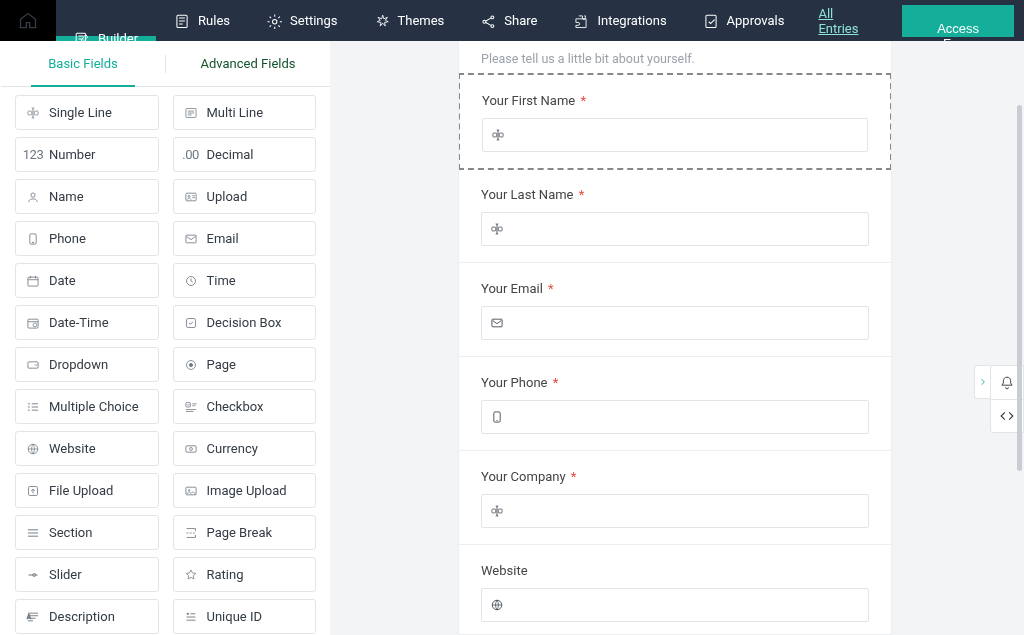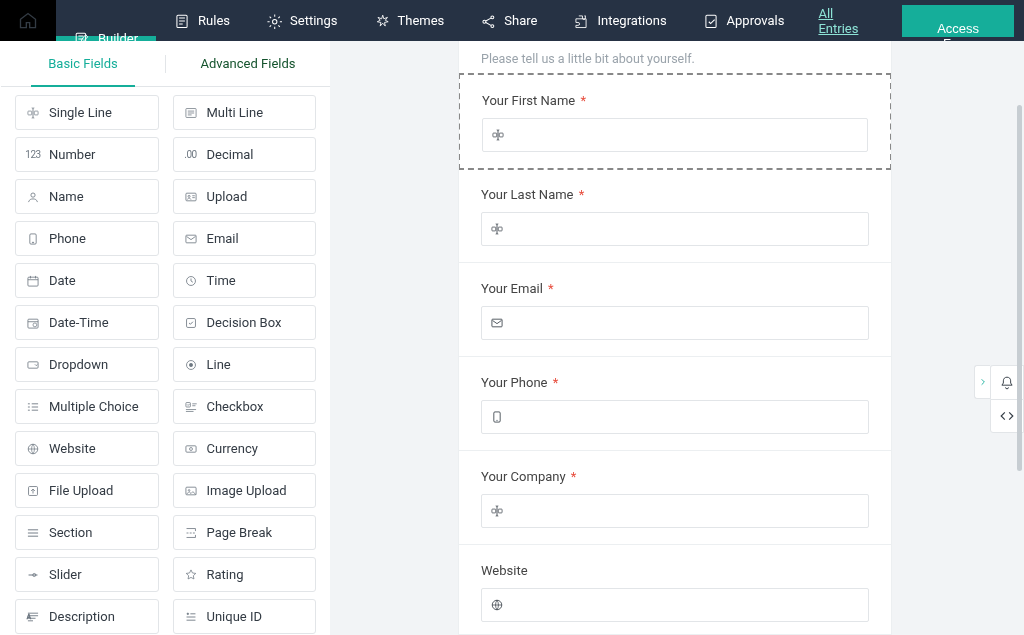--- a/index.html
+++ b/index.html
@@ -34,21 +34,21 @@
   .tabs{height:46px;display:flex;border-bottom:1px solid var(--border);}
   .tab{flex:1;display:flex;align-items:center;justify-content:center;font-size:13px;color:#14532d;cursor:pointer;position:relative;}
   .tab.active{color:var(--teal);}
   .tab.active::after{content:"";position:absolute;left:30px;right:30px;bottom:-1px;height:2px;background:var(--teal);}
   .tab-sep{width:1px;height:18px;background:var(--border);align-self:center;}
   .field-grid{padding:8px 14px;}
   .field-row{display:flex;gap:14px;margin-bottom:7px;}
   .field-tile{flex:1;height:35px;border:1px solid var(--border);border-radius:3px;background:#fff;display:flex;align-items:center;gap:9px;padding:0 10px;cursor:grab;color:var(--text);font-size:13px;}
   .field-tile .ico{width:14px;height:14px;color:#6e7882;display:flex;align-items:center;justify-content:center;}
   .field-tile .ico svg{width:14px;height:14px;}
-  .t123{font-size:10px;color:#6e7882;letter-spacing:-0.5px;}
+  .t123{font-size:13px;color:#6e7882;letter-spacing:-0.5px;}
   
   .canvas{position:absolute;top:41px;left:330px;right:0;bottom:0;background:var(--bg);overflow:hidden;}
   .form-card{width:434px;margin:0 0 0 128px;background:#fff;border:1px solid var(--border-light);border-top:none;height:100%;overflow-y:auto;}
   .section-sub{padding:10px 22px 8px;font-size:12.5px;color:#9aa3ab;}
   .field-block{padding:18px 22px 16px;border-bottom:1px solid var(--border-light);position:relative;}
   .field-block.selected{border:2px dashed #888;margin:-1px;}
   .fld-label{font-size:13px;color:#444;margin-bottom:10px;}
   .req{color:var(--red);margin-left:2px;}
   .input-box{height:34px;border:1px solid var(--border);border-radius:2px;display:flex;align-items:center;padding:0 8px;}
   .input-box svg{width:14px;height:14px;stroke:#aab2ba;}
@@ -388,21 +388,21 @@
             </svg>
           </span>
           <span>Dropdown</span>
         </div>
         <div class="field-tile">
           <span class="ico">
             <svg viewBox="0 0 22 22" stroke="currentColor" fill="none">
               <use href="#i-radio"></use>
             </svg>
           </span>
-          <span>Line</span>
+          <span>Page</span>
         </div>
       </div>
       <div class="field-row">
         <div class="field-tile">
           <span class="ico">
             <svg viewBox="0 0 22 22" stroke="currentColor" fill="none">
               <use href="#i-choices"></use>
             </svg>
           </span>
           <span>Multiple Choice</span>

